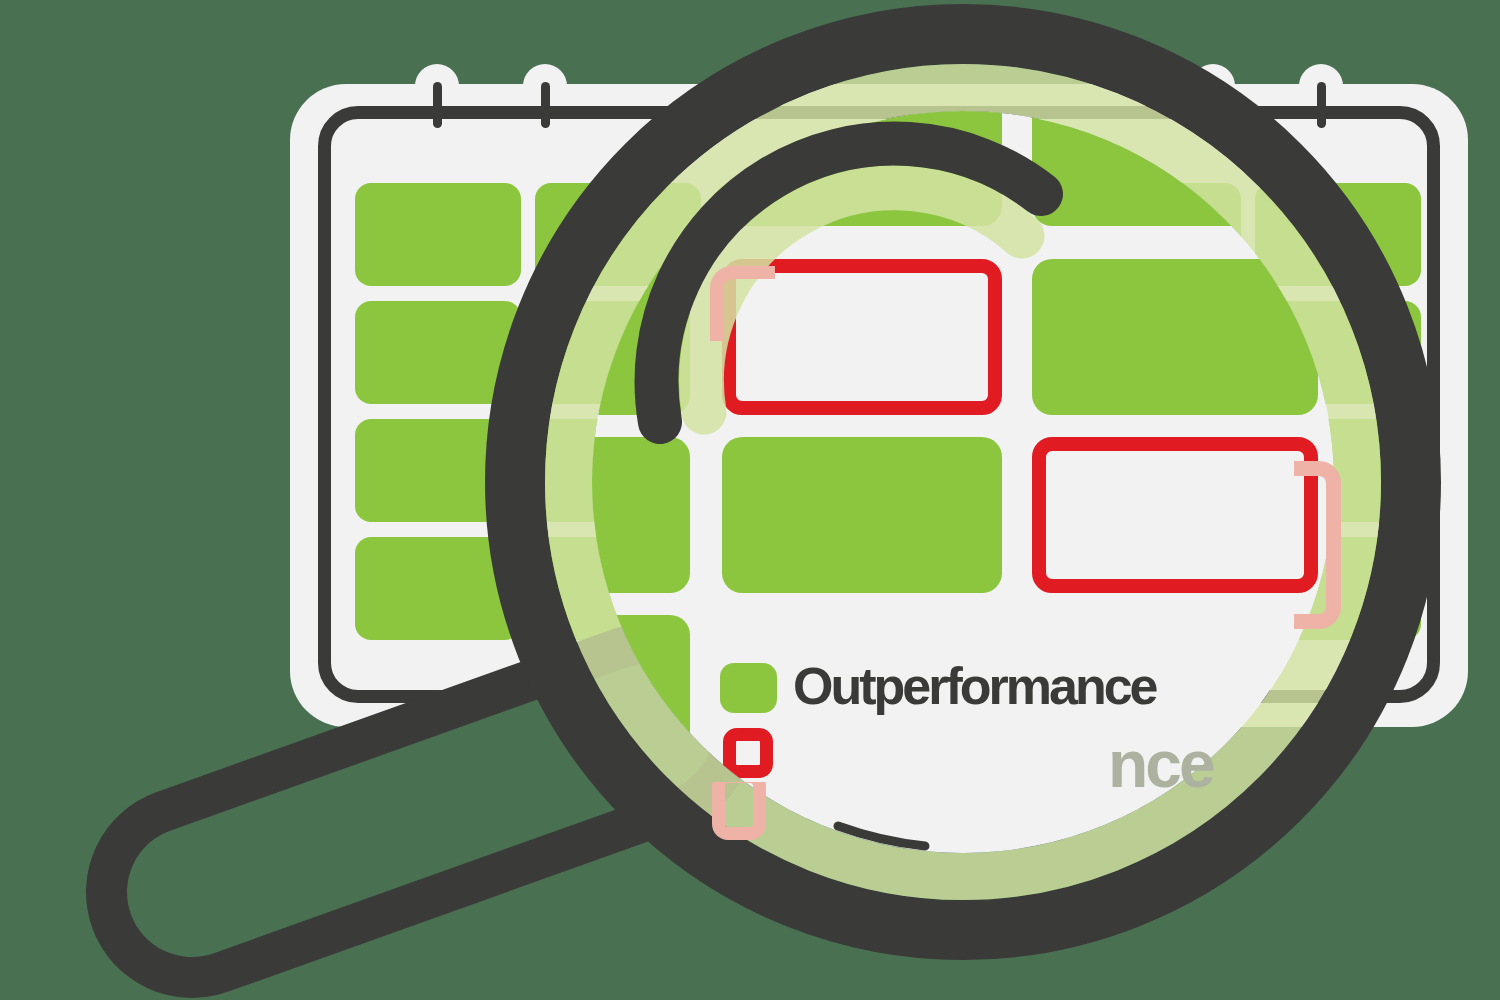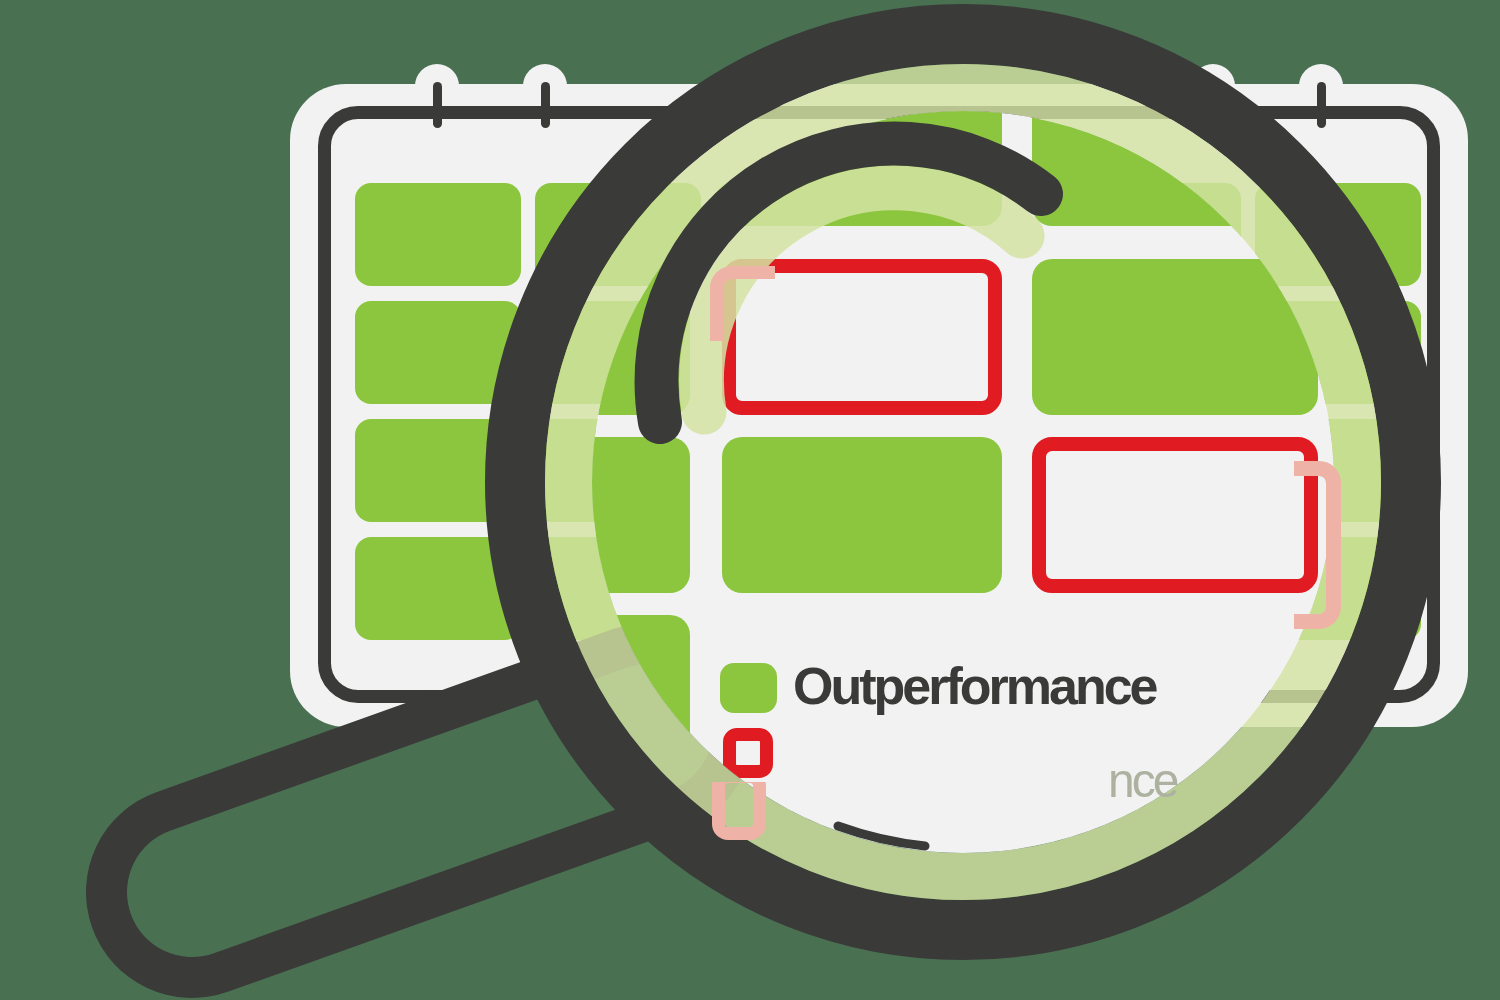--- a/index.html
+++ b/index.html
@@ -26,21 +26,21 @@
   #legend-swatch-green{left:128px;top:552px;width:57px;height:50px;border-radius:14px;background:var(--cell_green,#8CC63F);}
   #legend-swatch-red{left:131px;top:617px;width:50px;height:50px;border:13px solid var(--alert_red,#E11B22);border-radius:14px;box-sizing:border-box;background:transparent;}
   .legend-label{color:var(--outline_dark,#3A3A38);font-size:52px;font-weight:bold;letter-spacing:-3px;line-height:65px;white-space:nowrap;}
   #legend-label-out{left:201px;top:543px;}
   #legend-label-under{left:201px;top:608px;}
   
   .ghost{pointer-events:none;}
   #ghost-corner-topleft{left:710px;top:266px;width:52px;height:62px;border-left:13px solid var(--ghost_pink,#EEB2A6);border-top:13px solid var(--ghost_pink,#EEB2A6);border-top-left-radius:22px;}
   #ghost-rect-right{left:1237px;top:461px;width:104px;height:168px;border:15px solid var(--ghost_pink,#EEB2A6);border-radius:22px;box-sizing:border-box;clip-path:inset(0 0 0 57px);}
   #ghost-legend-swatch{left:712px;top:770px;width:54px;height:70px;border:13px solid var(--ghost_pink,#EEB2A6);border-radius:16px;box-sizing:border-box;clip-path:inset(12px 0 0 0);}
-  #ghost-text{left:1108px;top:757px;font-size:48px;font-weight:normal;letter-spacing:-3px;line-height:1;color:var(--ghost_text,#ACB29F);}
+  #ghost-text{left:1108px;top:731px;font-size:66px;font-weight:bold;letter-spacing:-3px;line-height:1;color:var(--ghost_text,#ACB29F);}
   svg.overlay{left:0;top:0;pointer-events:none;}
 </style>
 </head>
 <body>
 
 <div id="stage" style="--background: #4A7052; --calendar_fill: #F2F2F2; --outline_dark: #3A3A38; --cell_green: #8CC63F; --alert_red: #E11B22; --glass_ring: rgba(211,227,162,0.82); --ghost_pink: #EEB2A6; --ghost_text: #ACB29F;">
 
   <div class="abs" id="calendar-tabs">
       <div class="abs ring-tab" style="left: 415px;"></div>
       <div class="abs ring-tab" style="left: 523px;"></div>

